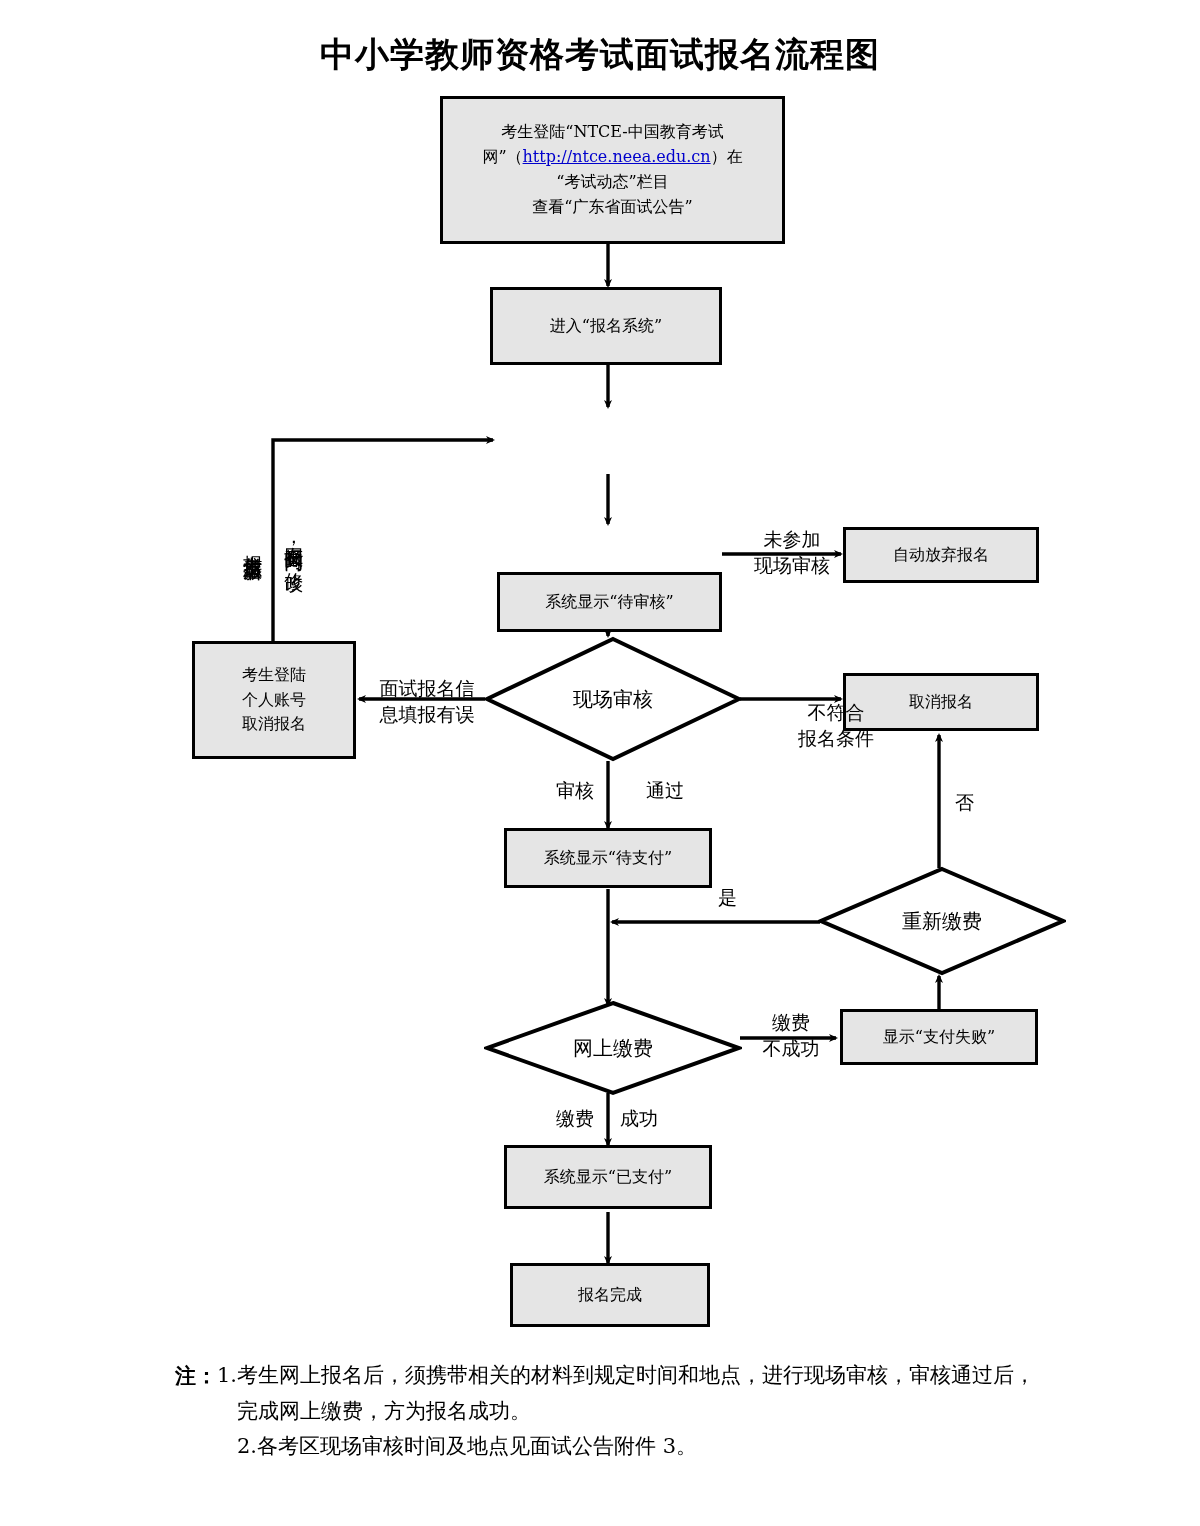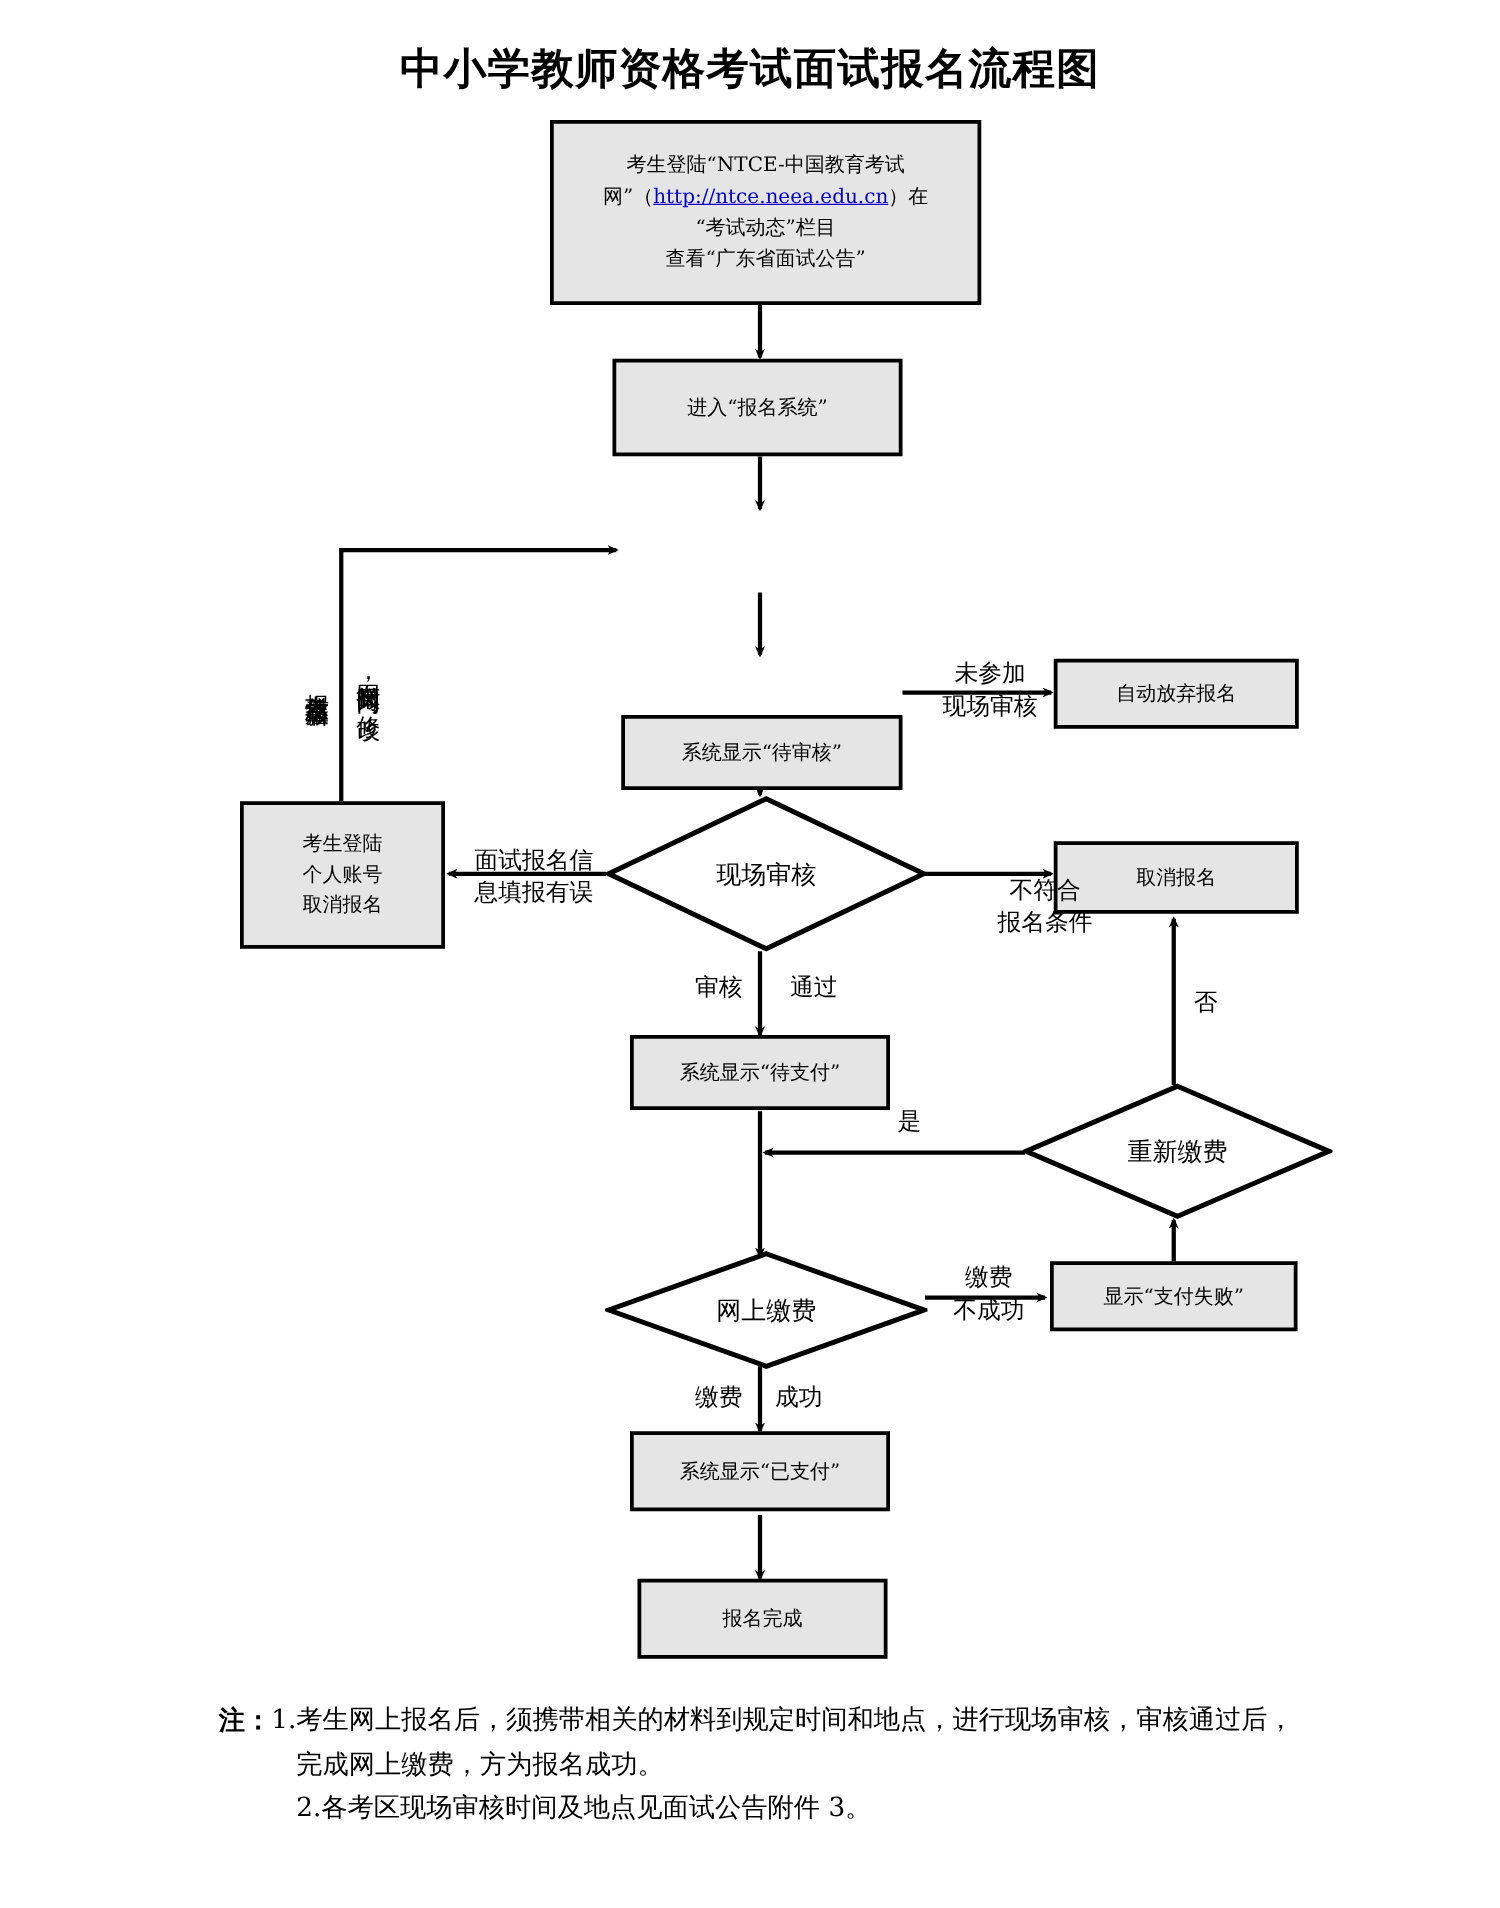--- a/index.html
+++ b/index.html
@@ -244,21 +244,21 @@
   </div>
 
   <div class="elabel" style="left:788px; top:672px; width:96px;margin-top:28px;">
     <div>不符合</div>
     <div>报名条件</div>
   </div>
 
   <div class="elabel" style="left:556px; top:778px;">
     <span>审核</span>
   </div>
-  <div class="elabel" style="left:632px; top:778px;text-align:right;">
+  <div class="elabel" style="left:646px; top:778px;text-align:right;">
     <span>通过</span>
   </div>
 
   <div class="elabel vert" style="left:240px; top:446px; height:196px;">
     <span>报考信息重新报名</span>
   </div>
 
   <div class="elabel vert" style="left:281px; top:440px; height:212px;">
     <span>在网报时间内，修改</span>
   </div>

